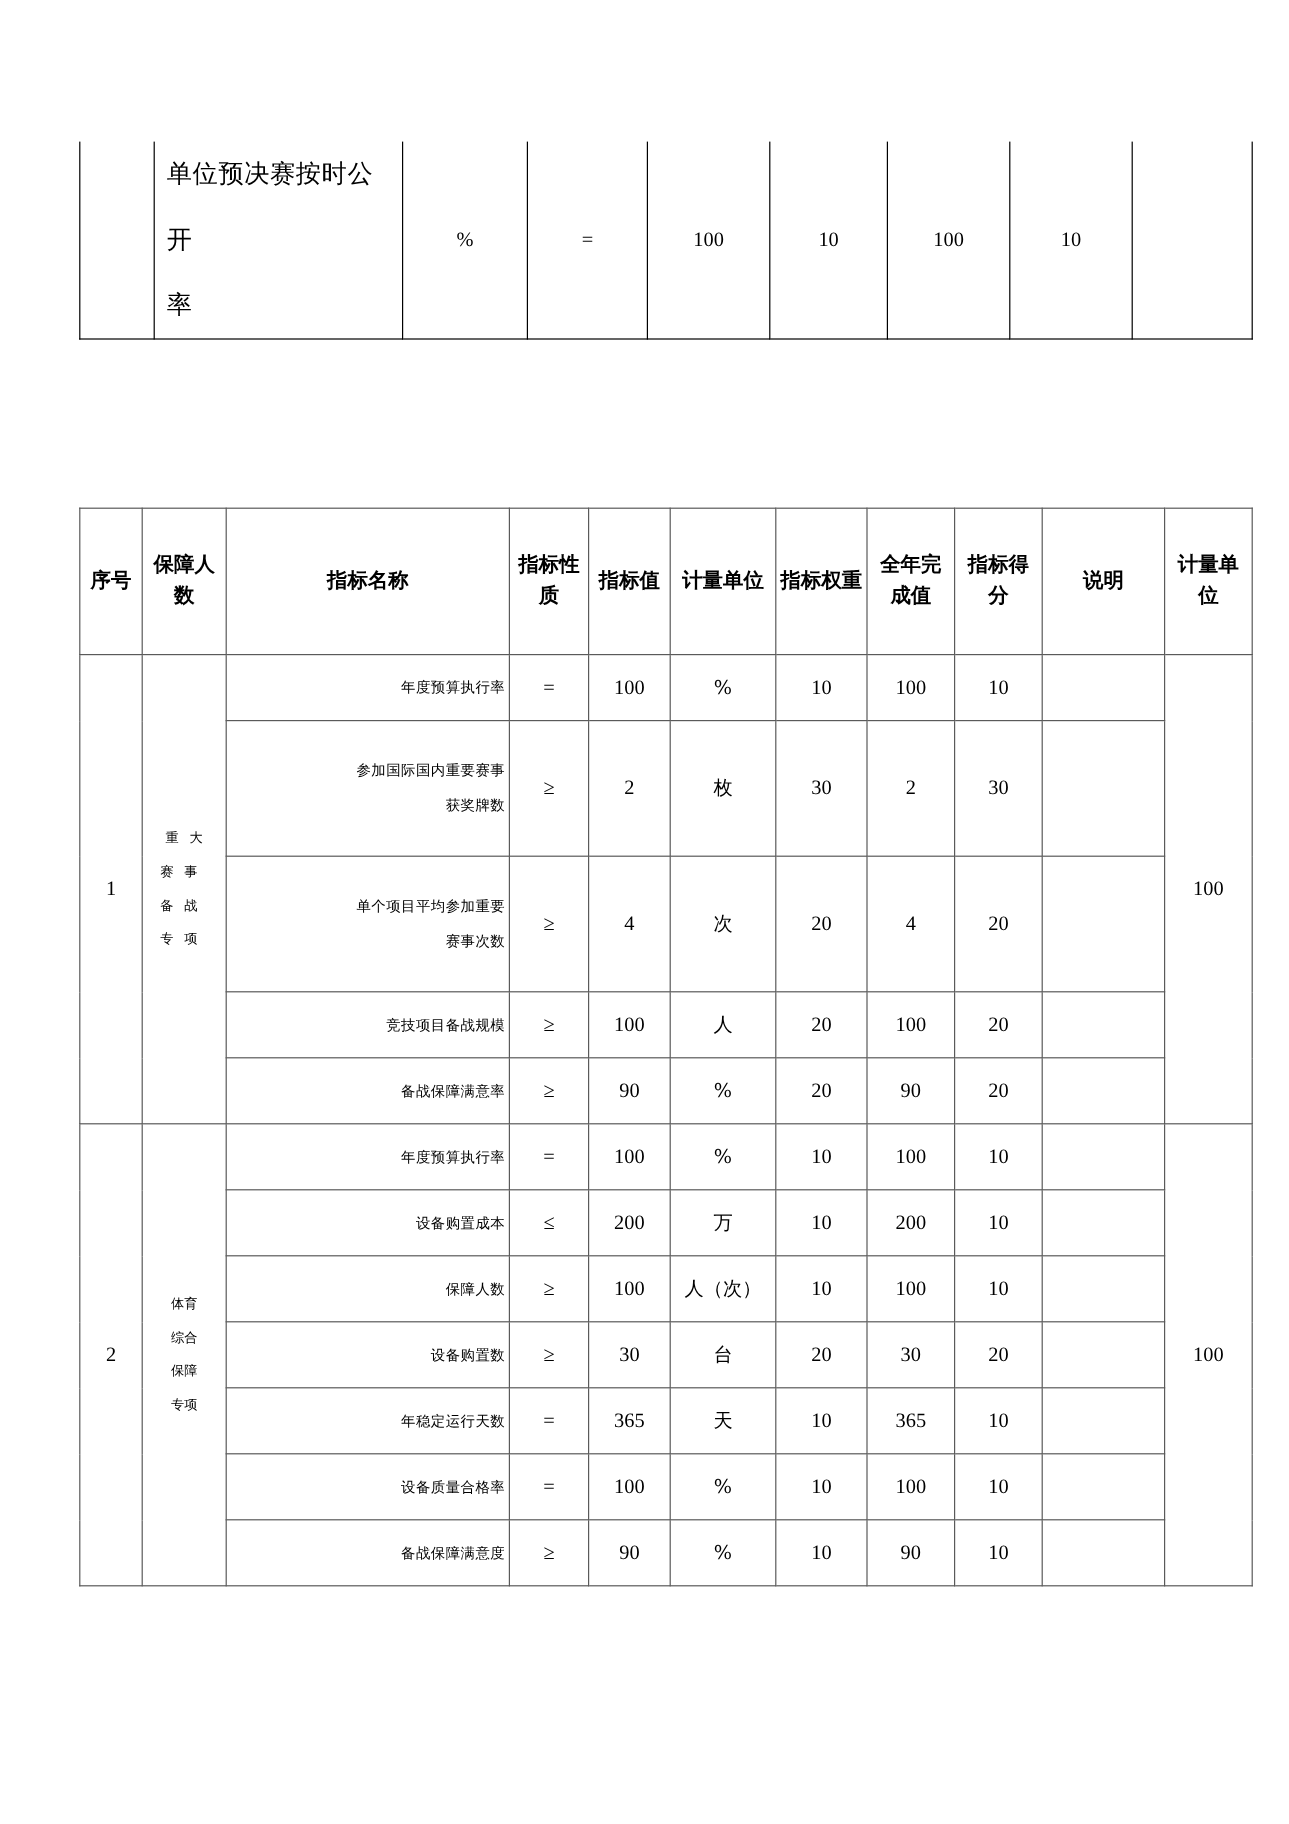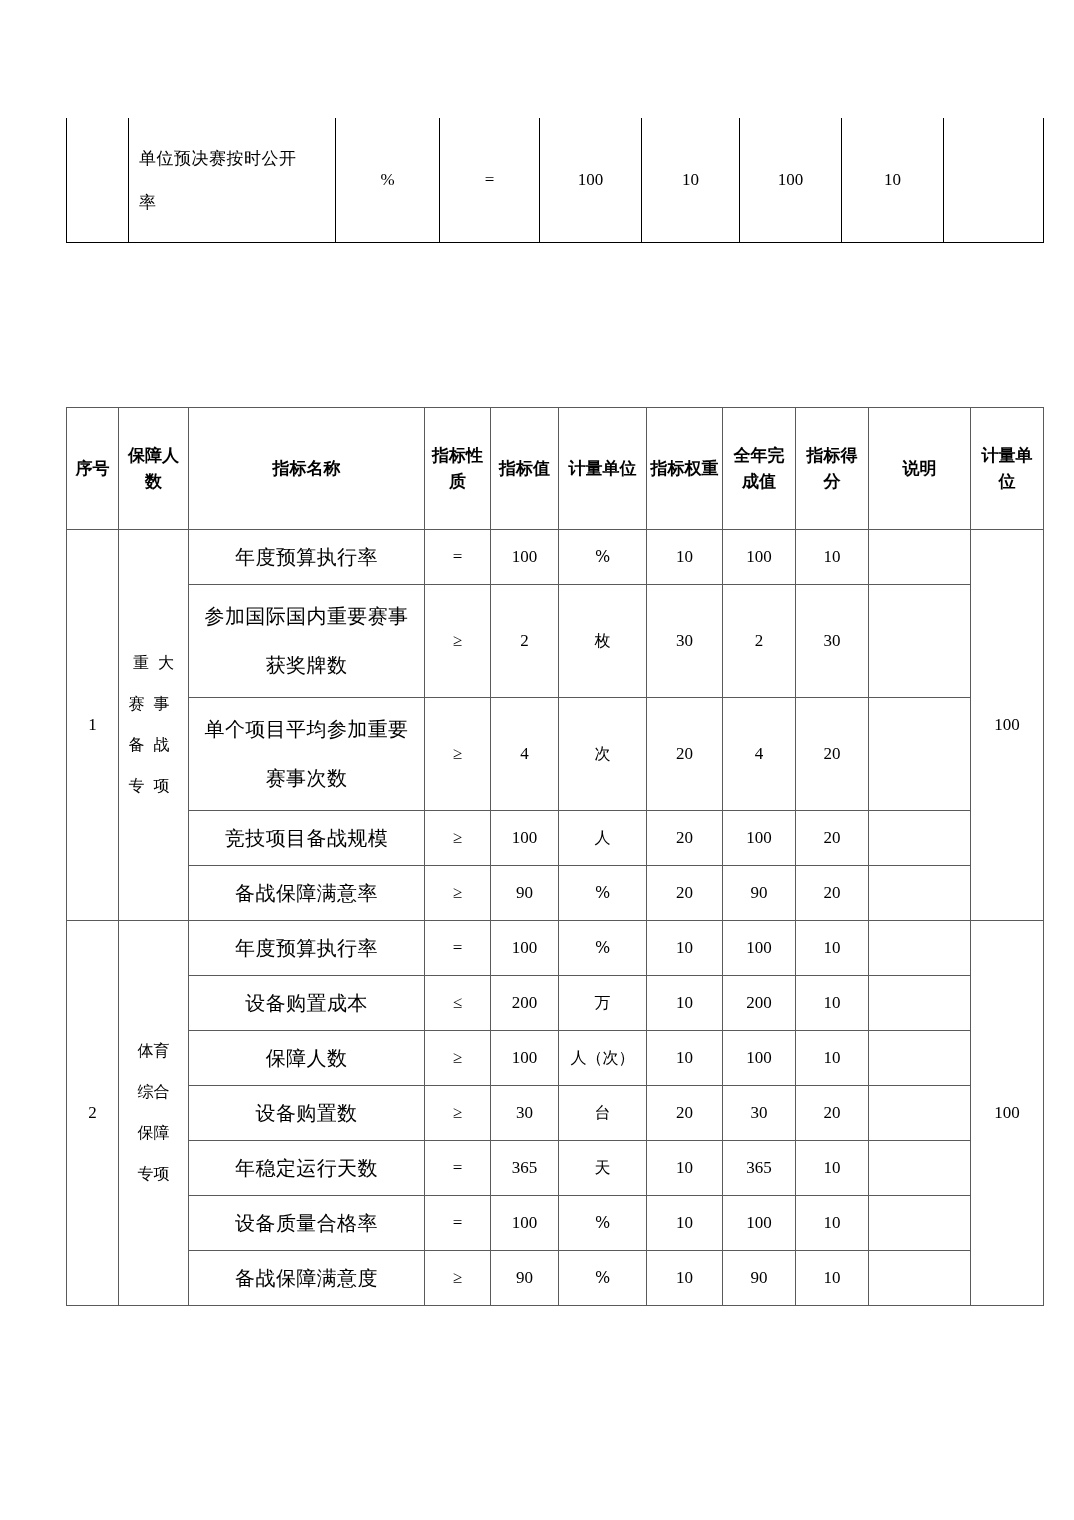--- a/index.html
+++ b/index.html
@@ -40,21 +40,21 @@
     padding: 0;
     height: 124px;
     vertical-align: middle;
     text-align: center;
     font-size: 17px;
     line-height: 1.05;
   }
   .cont-table td.namecell {
     text-align: left;
     padding: 0 10px;
-    font-size: 17px;
+    font-size: 21px;
     line-height: 2.6;
     font-family: "DejaVu Serif", "Liberation Serif", serif;
     letter-spacing: 0.5px;
   }
   .cont-table td.blank { }
 
   
   .doc-title {
     position: absolute;
     left: 78px;
@@ -65,21 +65,21 @@
     font-weight: bold;
     font-size: 30px;
     line-height: 1.55;
     letter-spacing: 0px;
   }
 
   
   .perf-table {
     position: absolute;
     left: 66px;
-    top: 407px;
+    top: 423px;
     width: 977px;
     border-collapse: collapse;
     table-layout: fixed;
   }
   .perf-table th,
   .perf-table td {
     border: 1px solid #5a5a5a;
     padding: 0 3px;
     text-align: center;
     vertical-align: middle;
@@ -93,31 +93,31 @@
     font-family: "DejaVu Sans", "Liberation Sans", sans-serif;
     font-weight: bold;
     font-size: 17px;
     line-height: 1.5;
   }
   .perf-table td.idx {
     font-family: "Liberation Serif", serif;
     font-size: 17px;
   }
   .perf-table td.proj {
-    font-size: 16px;
+    font-size: 11px;
     line-height: 2.55;
     letter-spacing: 0px;
   }
   .perf-table td.proj.spaced {
     letter-spacing: 9px;
     text-indent: 9px;
   }
   .perf-table td.ind-name {
-    text-align: center;
-    font-size: 20px;
+    text-align: right;
+    font-size: 12px;
     letter-spacing: 0.4px;
   }
   .perf-table td.ind-name.two-line {
     line-height: 2.45;
   }
   .perf-table td.num {
     font-family: "Liberation Serif", serif;
     font-size: 17px;
   }
   .perf-table td.sym {

